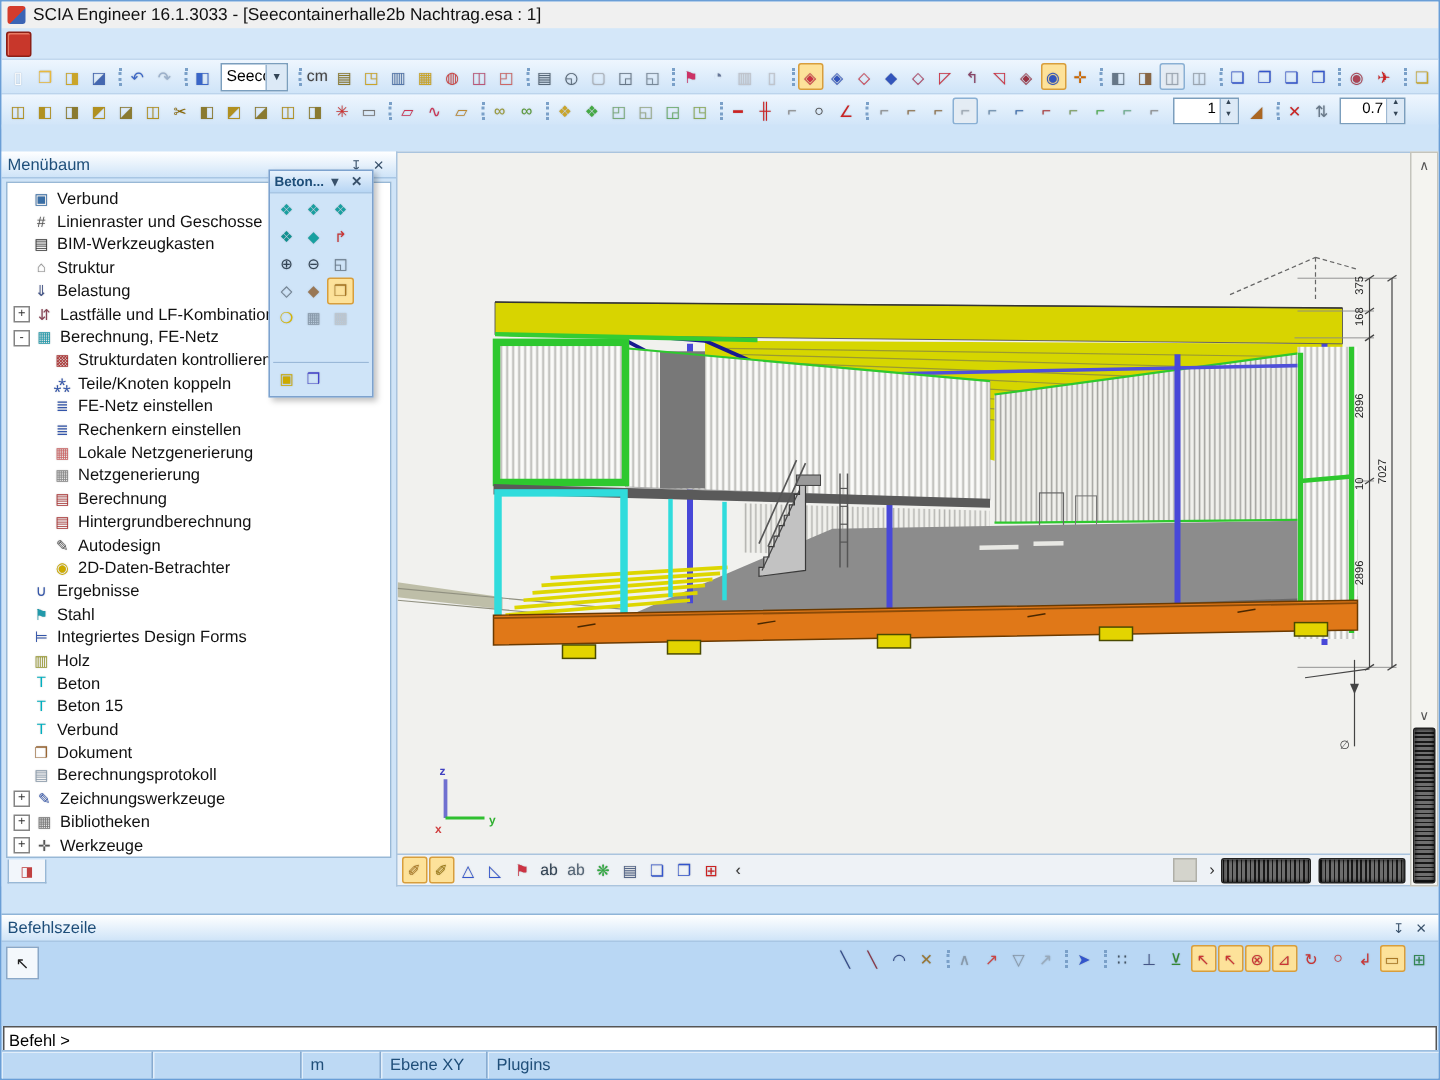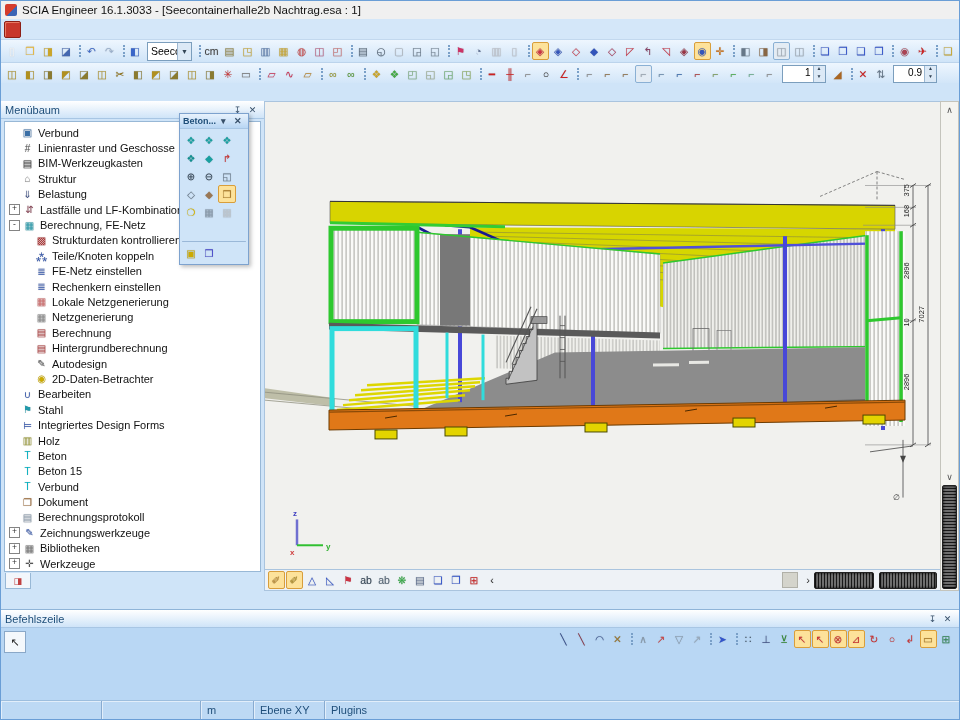--- a/index.html
+++ b/index.html
@@ -407,21 +407,21 @@
         <span style="color: rgb(170, 102, 34);">◢</span>
       </span>
       <span class="ico sep">
         <span style="color: rgb(204, 34, 34);">✕</span>
       </span>
       <span class="ico">
         <span style="color: rgb(102, 119, 136);">⇅</span>
       </span>
     </span>
   <span class="spin" style="order:-0">
-    <span class="sval">0.9</span>
+    <span class="sval">0.7</span>
     <span class="sarr">
         <span>▲</span>
         <span>▼</span>
       </span>
   </span>
 </div>
 
 <div class="main">
   <div class="dockrow">
 
@@ -531,21 +531,21 @@
 
           <div class="trow ind">
             <span class="texp"></span>
             <span class="tico" style="color: rgb(204, 170, 0);">◉</span>
             <span class="tlab">2D-Daten-Betrachter</span>
           </div>
 
           <div class="trow">
             <span class="texp"></span>
             <span class="tico" style="color: rgb(51, 85, 170);">∪</span>
-            <span class="tlab">Bearbeiten</span>
+            <span class="tlab">Ergebnisse</span>
           </div>
 
           <div class="trow">
             <span class="texp"></span>
             <span class="tico" style="color: rgb(34, 153, 170);">⚑</span>
             <span class="tlab">Stahl</span>
           </div>
 
           <div class="trow">
             <span class="texp"></span>
@@ -980,20 +980,21 @@
           <span style="color: rgb(204, 51, 51);">↲</span>
         </span>
         <span class="ico hl">
           <span style="color: rgb(170, 119, 34);">▭</span>
         </span>
         <span class="ico">
           <span style="color: rgb(51, 136, 85);">⊞</span>
         </span>
       </span>
   </div>
+  <input class="cmdinput" readonly="" value="Befehl &gt;" style="">
 </div>
 
 <div class="statusbar">
 
 <span class="scell" style="width: 88px;"></span>
     <span class="scell" style="width: 86px;"></span>
     <span class="scell" style="width: 40px;">m</span>
     <span class="scell" style="width: 58px;">Ebene XY</span>
     <span class="scell">Plugins</span>
   </div>

